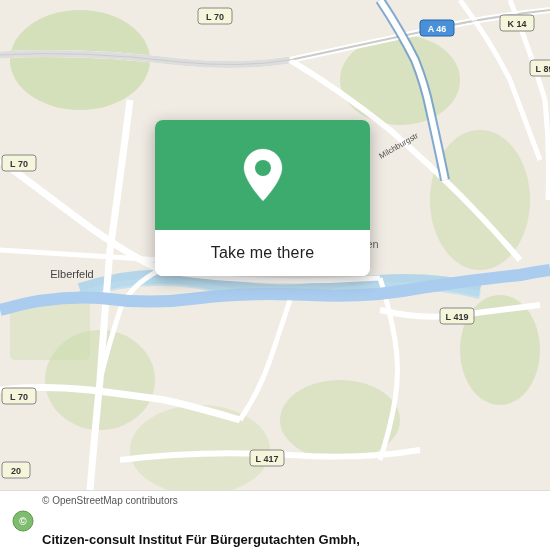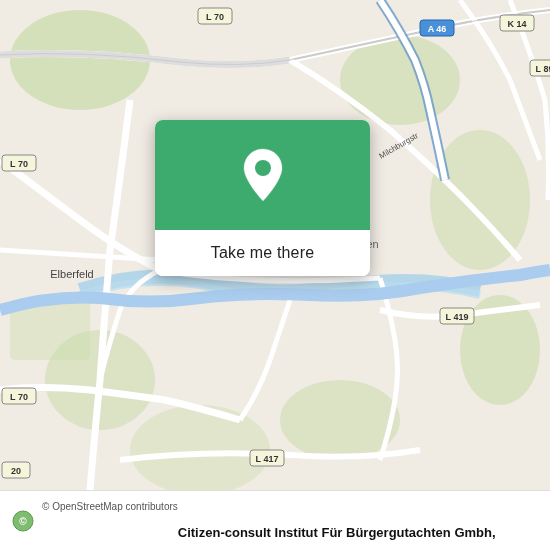--- a/index.html
+++ b/index.html
@@ -82,20 +82,21 @@
 
     #osm-logo {
       width: 22px;
       height: 22px;
       margin-right: 8px;
       flex-shrink: 0;
     }
 
     #bottom-text-block {
       display: flex;
+      flex-direction: column;
       flex: 1;
     }
 
     #attribution-text {
       font-size: 10px;
       color: #555;
       margin-bottom: 2px;
     }
 
     #place-name {

